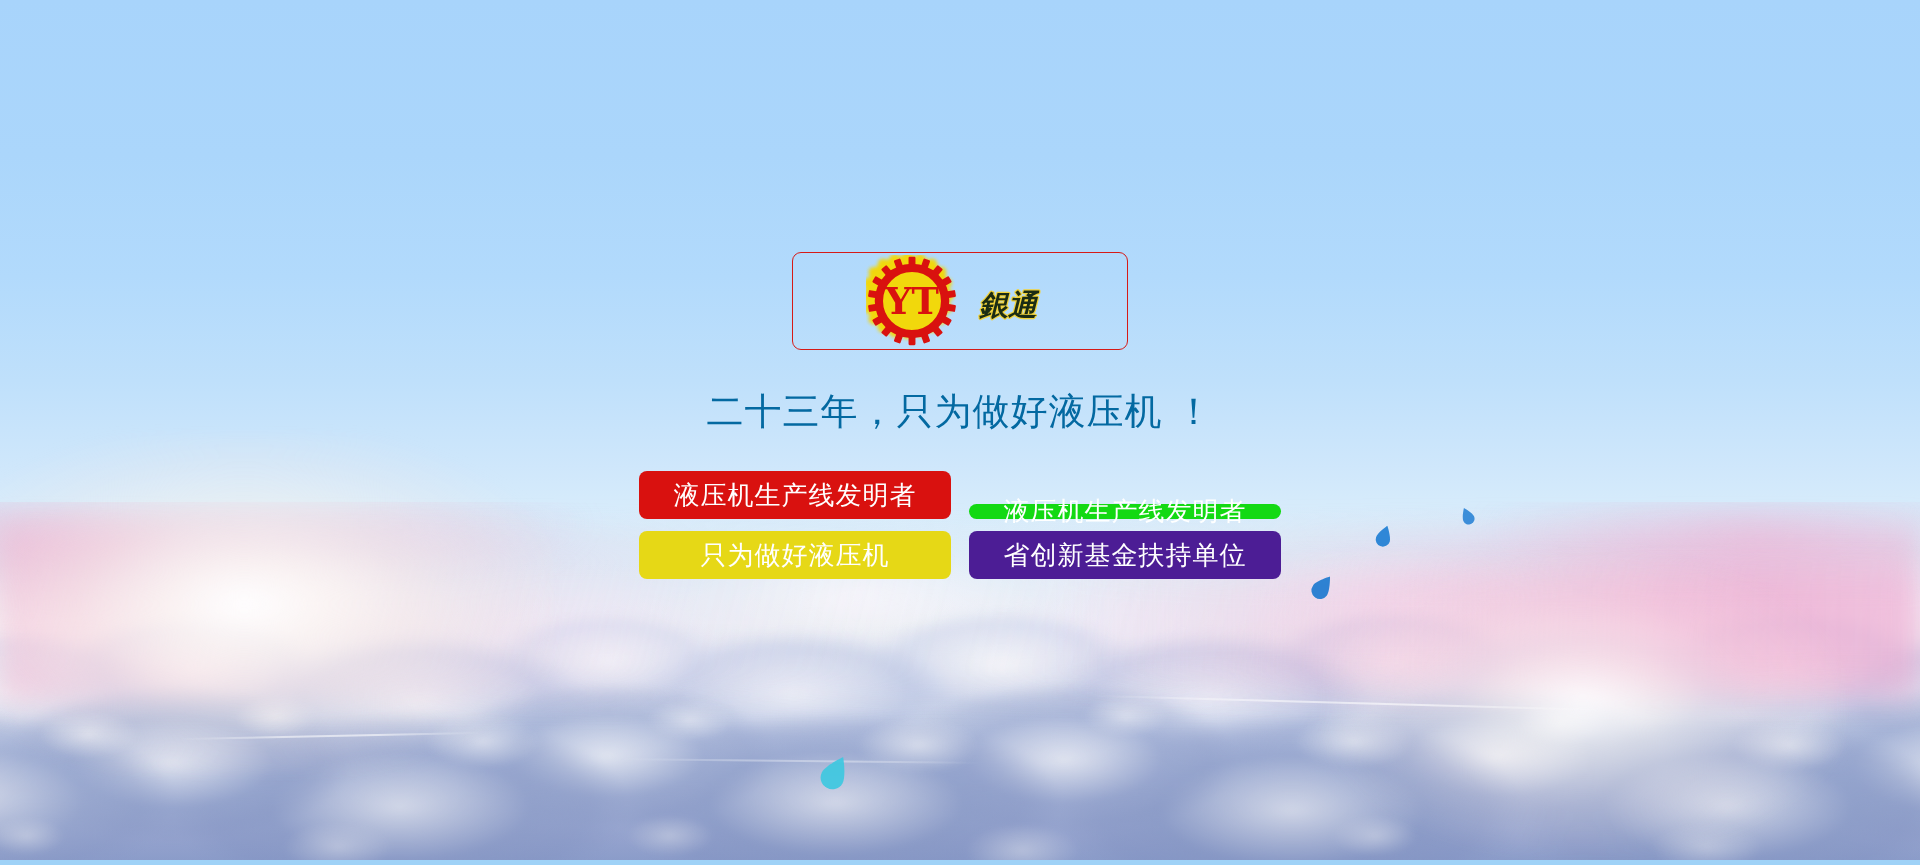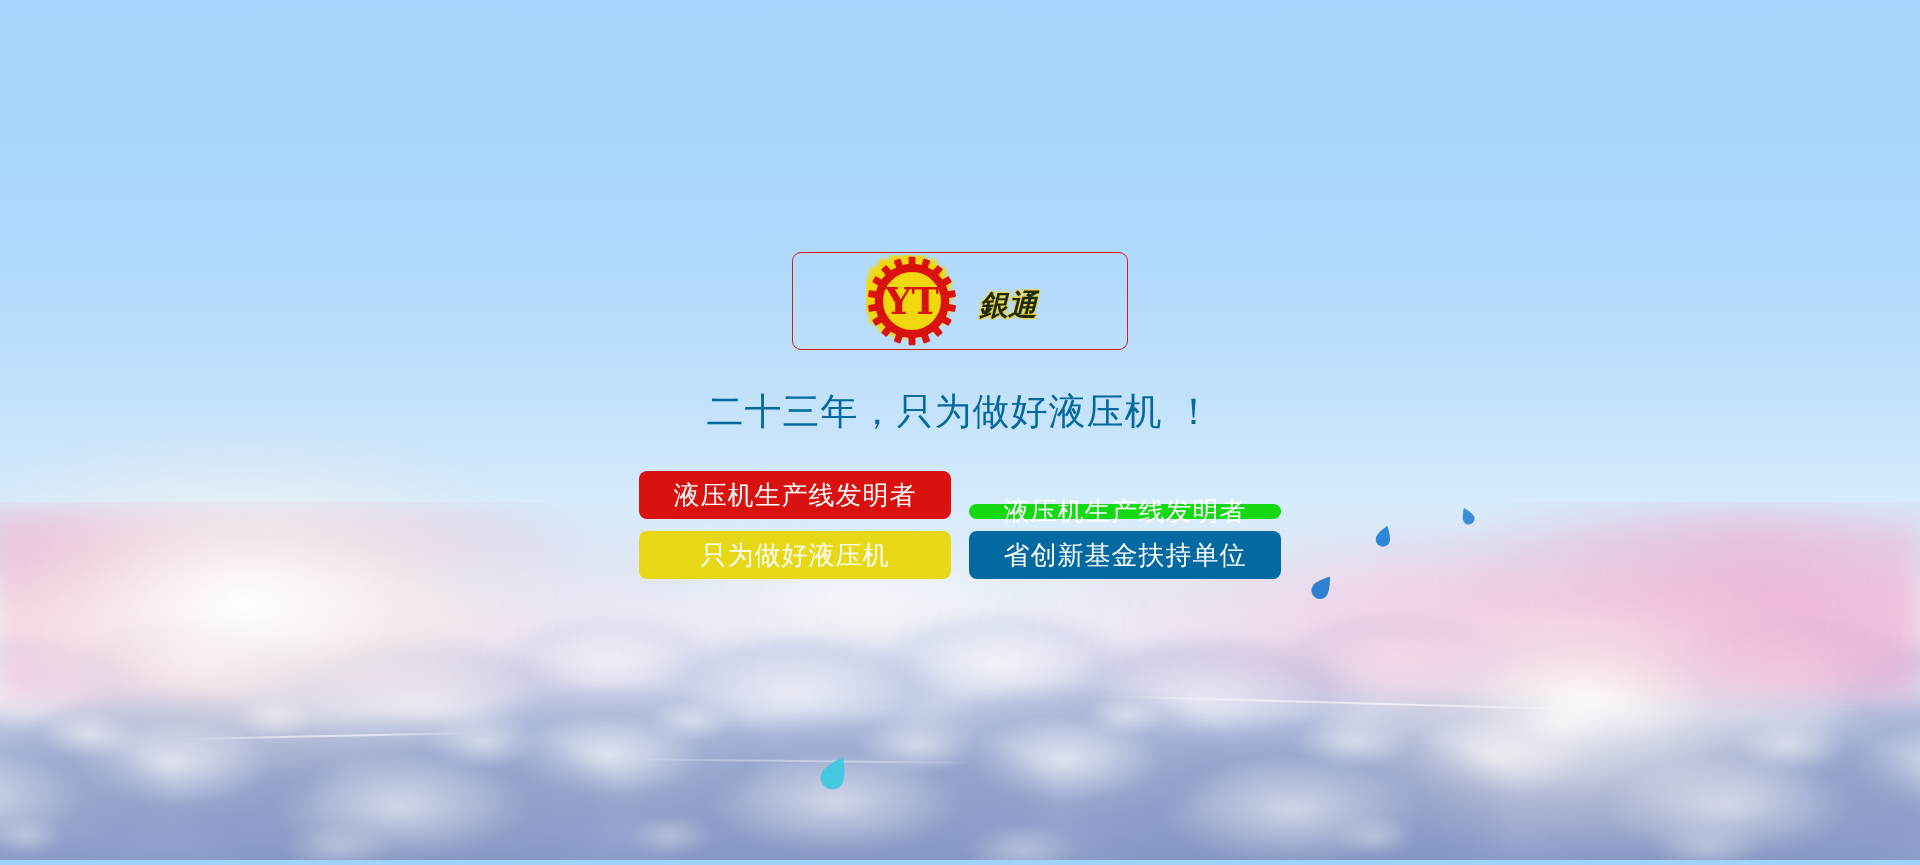--- a/index.html
+++ b/index.html
@@ -294,21 +294,21 @@
     letter-spacing: 1px;
     font-weight: 400;
     white-space: nowrap;
     font-family: "DejaVu Sans", "Liberation Sans", sans-serif;
     cursor: pointer;
     user-select: none;
   }
   .badge.red    { background: #d9110f; }
   .badge.green  { background: #13d913; margin-top: 33px; }
   .badge.yellow { background: #e6d816; }
-  .badge.blue   { background: #0369a1; }
+  .badge.blue   { background: #4c1d95; }
 </style>
 </head>
 <body>
 
 <div id="stage">
 
   <div class="sky"></div>
 
   <div class="cloud-deck">
     <div class="layer deck-far"></div>

